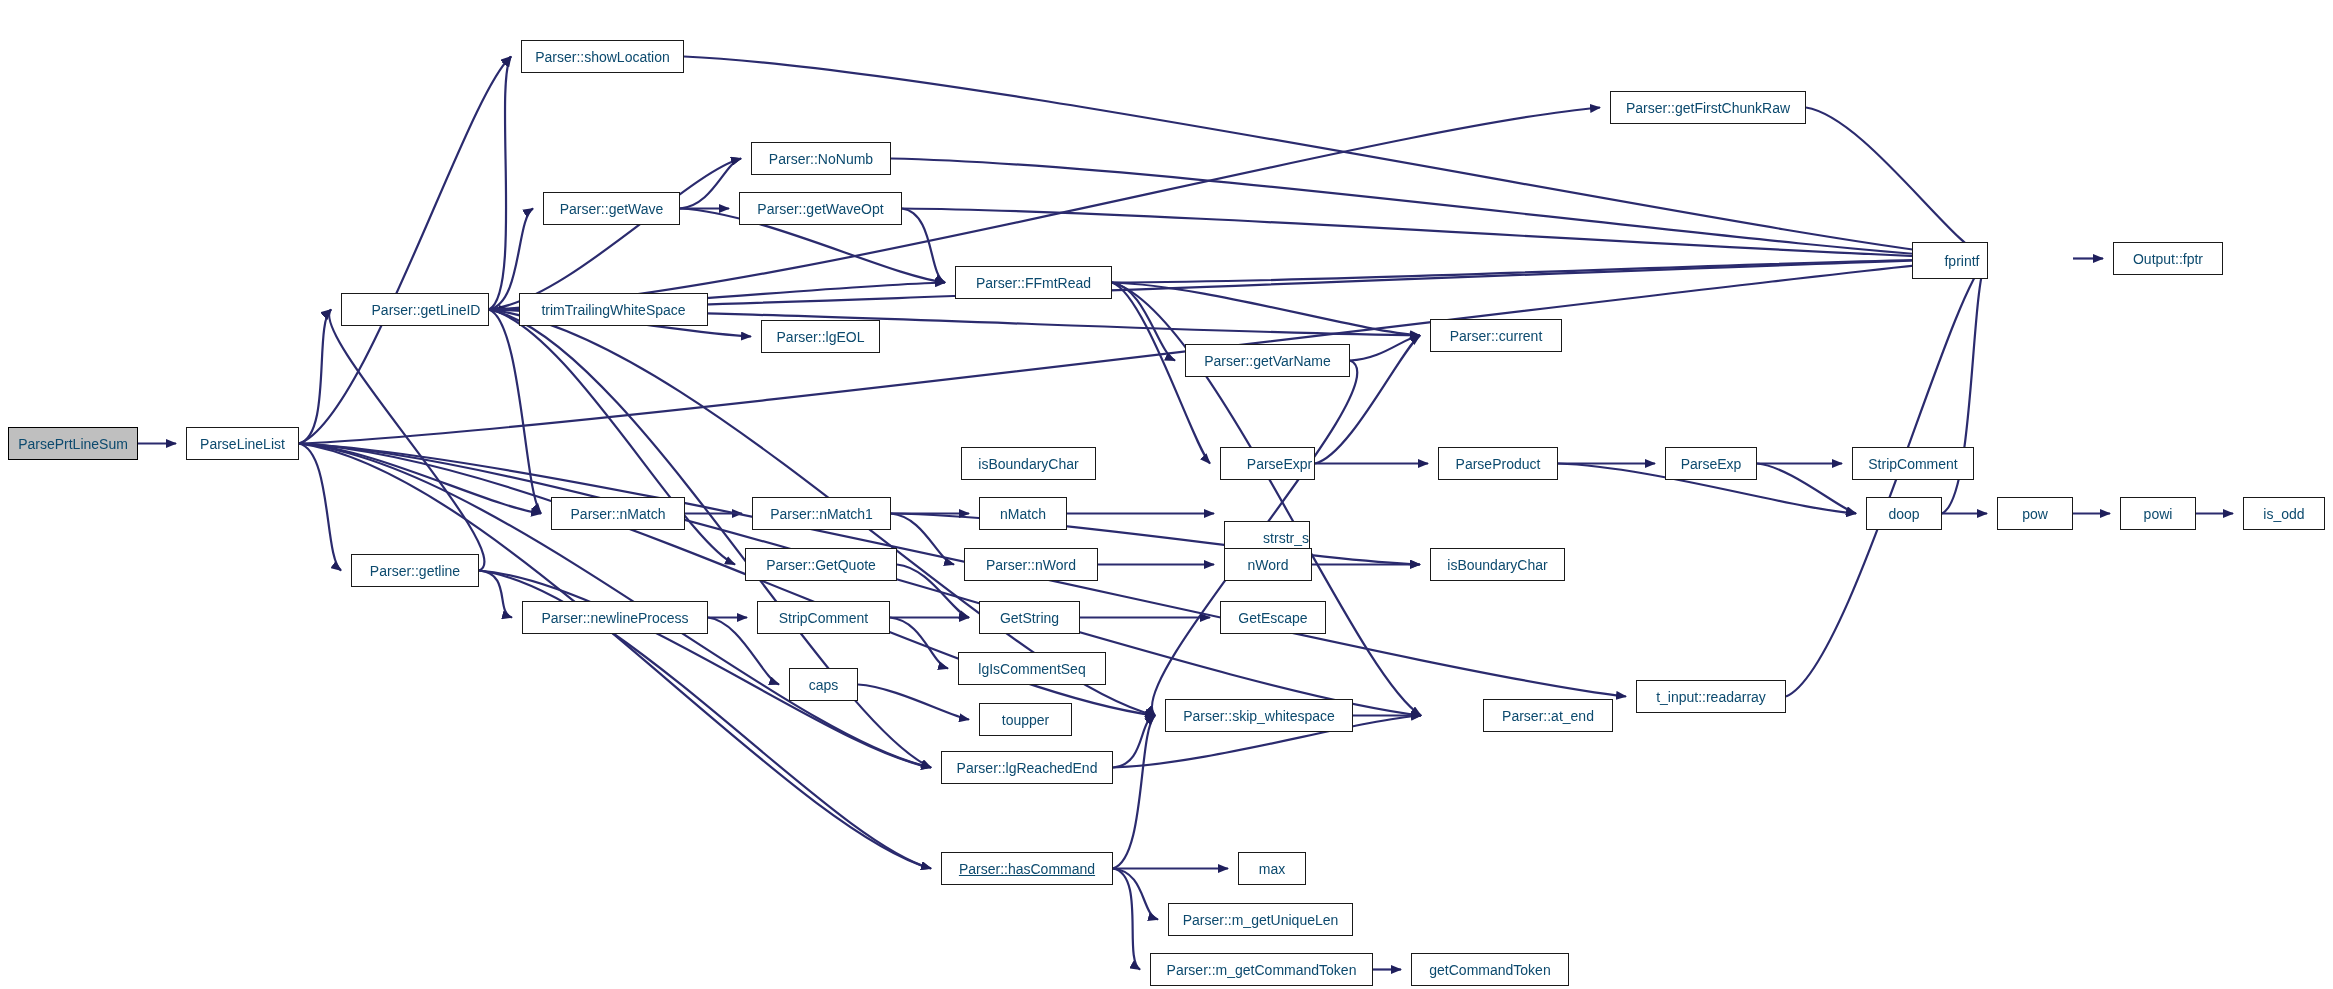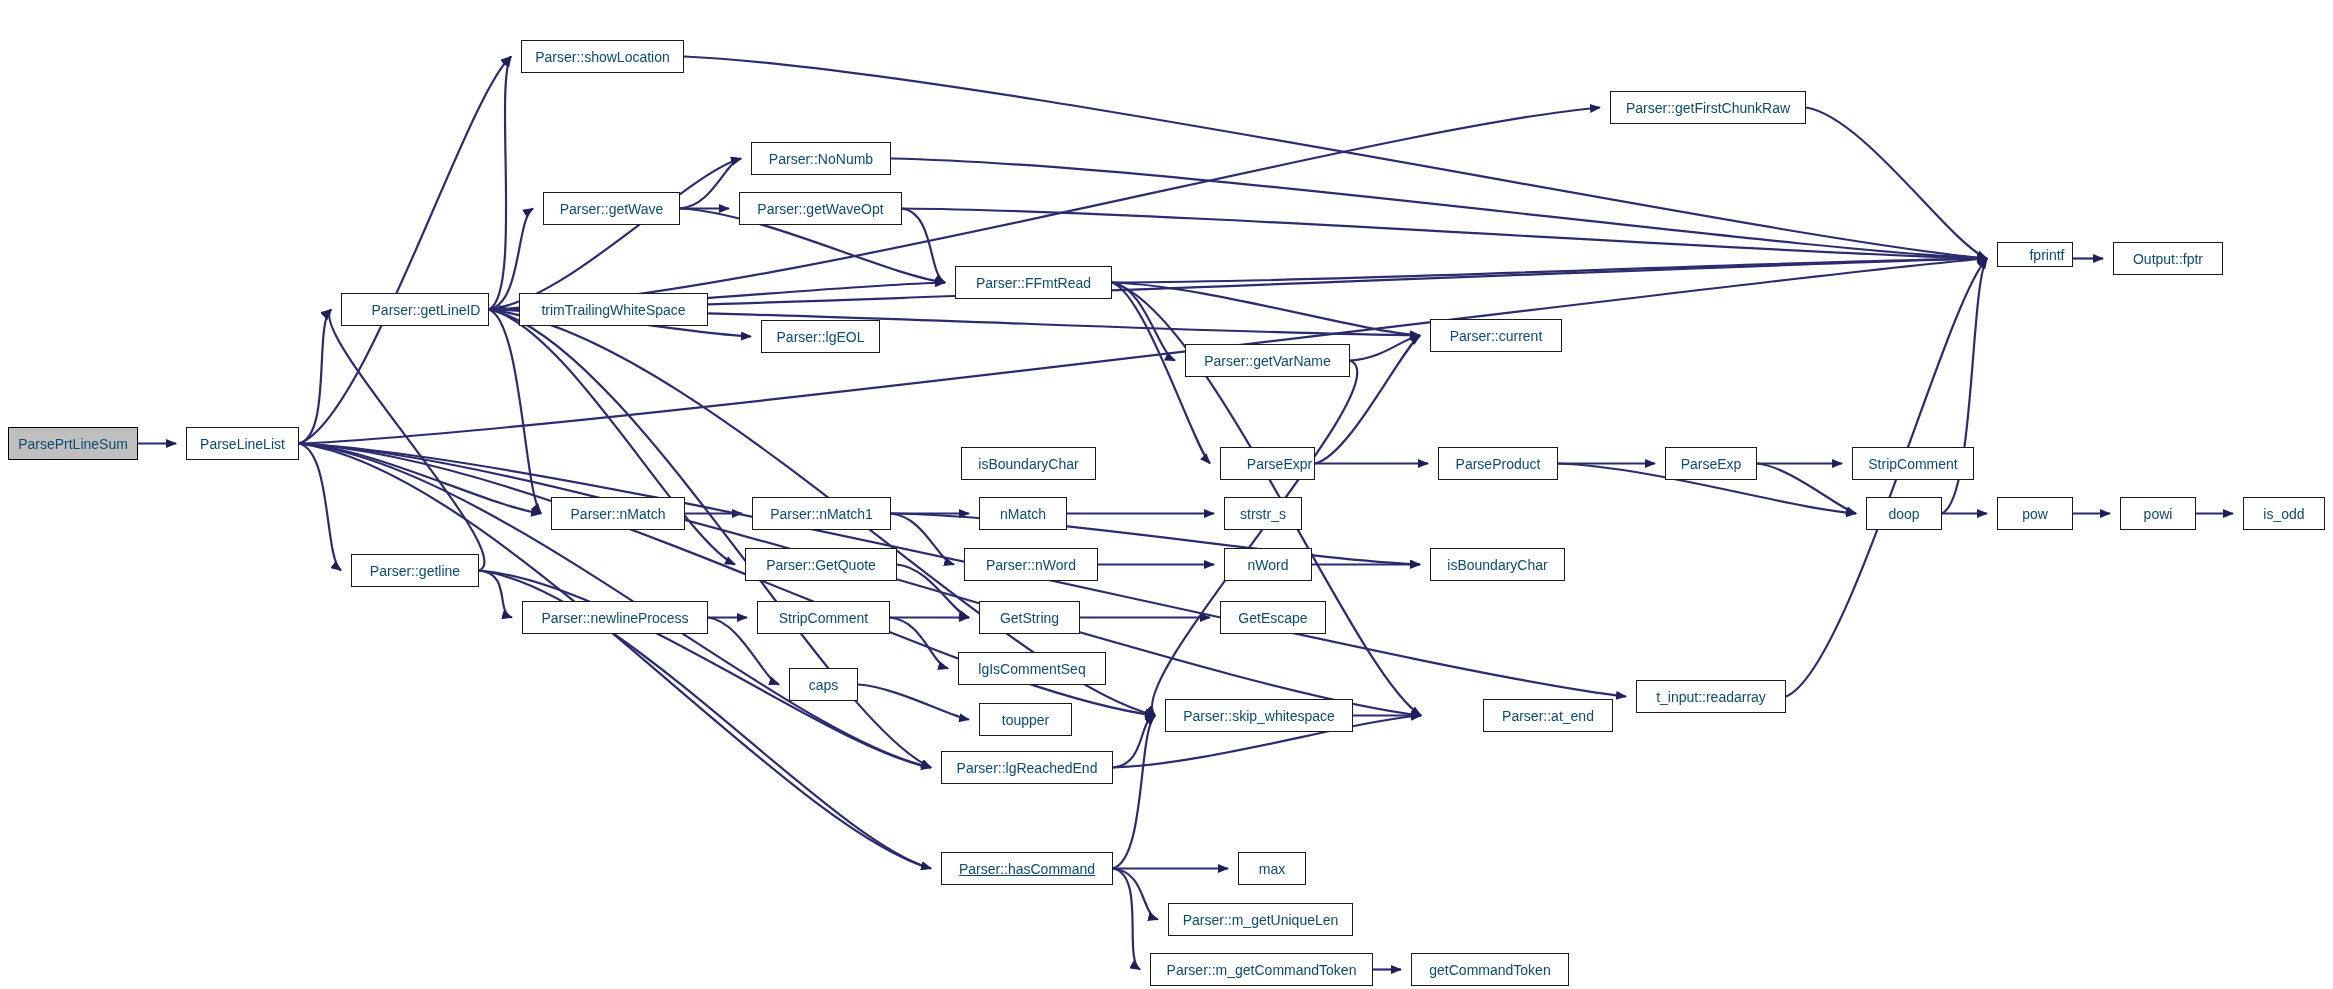--- a/index.html
+++ b/index.html
@@ -119,21 +119,21 @@
       </div>
       <div class="node" style="left: 751px; top: 142px; width: 140px; height: 33px;">
         <span>Parser::NoNumb</span>
       </div>
       <div class="node" style="left: 543px; top: 192px; width: 137px; height: 33px;">
         <span>Parser::getWave</span>
       </div>
       <div class="node" style="left: 739px; top: 192px; width: 163px; height: 33px;">
         <span>Parser::getWaveOpt</span>
       </div>
-      <div class="node" style="left: 1997px; top: 242px; width: 76px; height: 25px; padding-left: 24px;">
+      <div class="node" style="left: 1912px; top: 242px; width: 76px; height: 37px; padding-left: 24px;">
         <span>fprintf</span>
       </div>
       <div class="node" style="left: 2113px; top: 242px; width: 110px; height: 33px;">
         <span>Output::fptr</span>
       </div>
       <div class="node" style="left: 955px; top: 266px; width: 157px; height: 33px;">
         <span>Parser::FFmtRead</span>
       </div>
       <div class="node" style="left: 341px; top: 293px; width: 148px; height: 33px; padding-left: 22px;">
         <span>Parser::getLineID</span>
@@ -167,21 +167,21 @@
       </div>
       <div class="node" style="left: 551px; top: 497px; width: 134px; height: 33px;">
         <span>Parser::nMatch</span>
       </div>
       <div class="node" style="left: 752px; top: 497px; width: 139px; height: 33px;">
         <span>Parser::nMatch1</span>
       </div>
       <div class="node" style="left: 979px; top: 497px; width: 88px; height: 33px;">
         <span>nMatch</span>
       </div>
-      <div class="node" style="left: 1224px; top: 497px; width: 78px; height: 33px;">
+      <div class="node" style="left: 1224px; top: 521px; width: 86px; height: 33px; justify-content: flex-end;">
         <span>strstr_s</span>
       </div>
       <div class="node" style="left: 1866px; top: 497px; width: 76px; height: 33px;">
         <span>doop</span>
       </div>
       <div class="node" style="left: 1997px; top: 497px; width: 76px; height: 33px;">
         <span>pow</span>
       </div>
       <div class="node" style="left: 2120px; top: 497px; width: 76px; height: 33px;">
         <span>powi</span>

